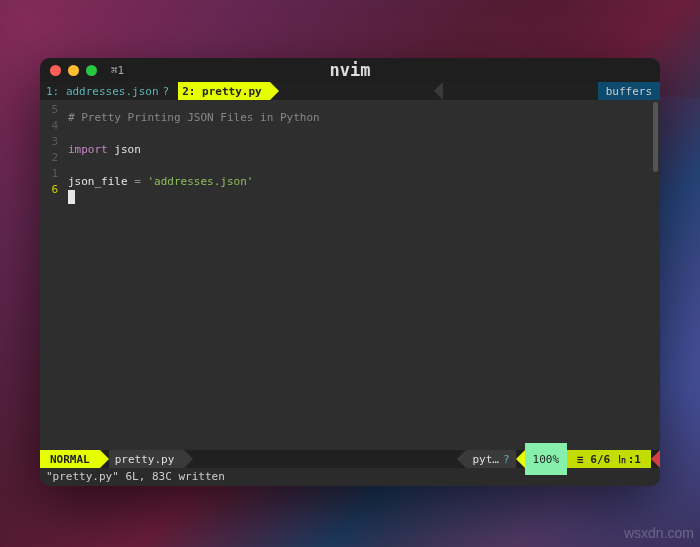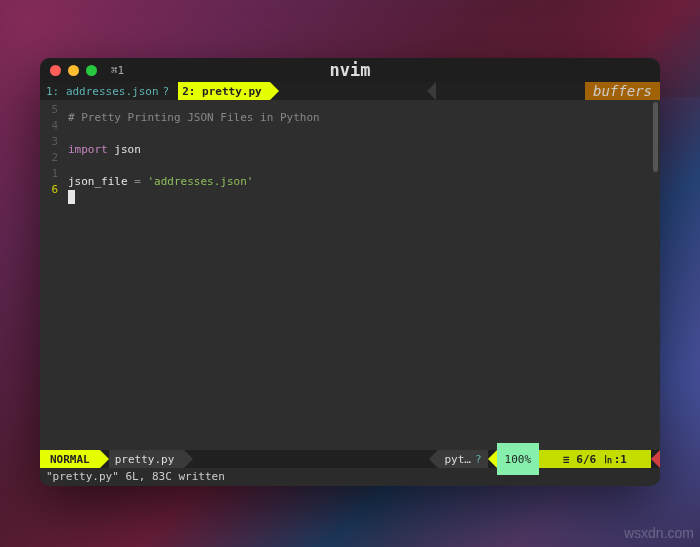--- a/index.html
+++ b/index.html
@@ -52,21 +52,21 @@
   .bufline {
     height:18px; background:#202020; display:flex; align-items:center; font-size:11px;
     position:relative;
   }
   .buf-item { display:flex; align-items:center; height:18px; }
   .buf-inactive { color:#5fb3b3; padding-left:6px; }
   .buf-inactive .q { color:#5fb3b3; margin-left:4px; }
   .arrow-r-dark { width:0; height:0; border-top:9px solid transparent; border-bottom:9px solid transparent; border-left:9px solid #202020; position:relative; z-index:2; }
   .buf-active { background:#e6ff00; color:#222; padding:0 8px 0 4px; font-weight:600; }
   .arrow-r-yellow { width:0; height:0; border-top:9px solid transparent; border-bottom:9px solid transparent; border-left:9px solid #e6ff00; }
-  .buf-label { margin-left:auto; background:#a16207; color:#ccc; padding:0 8px; height:18px; display:flex; align-items:center; font-size:14px;font-style:italic; }
+  .buf-label { margin-left:auto; background:#0c4a6e; color:#ccc; padding:0 8px; height:18px; display:flex; align-items:center; font-size:11px; }
   .arrow-l-gray { width:0; height:0; border-top:9px solid transparent; border-bottom:9px solid transparent; border-right:9px solid #3a3a3a; }
 
   .editor {
     flex:1; background:#2e2e2e; display:flex; font-size:11px; line-height:16px;
     position:relative;
   }
   .gutter { width:24px; text-align:right; color:#5a5a5a; padding-top:2px; }
   .gutter div { padding-right:6px; height:16px; }
   .gutter .cur { color:#d0d000; background:#2e2e2e; }
   .code { flex:1; color:#ccc; padding-top:10px; padding-left:4px; }
@@ -86,21 +86,21 @@
   .mode { background:#e6ff00; color:#222; font-weight:700; padding:0 10px; height:18px; display:flex; align-items:center; }
   .arrow-r-yellow2 { width:0;height:0;border-top:9px solid transparent;border-bottom:9px solid transparent;border-left:9px solid #e6ff00; }
   .fname { background:#3a3a3a; color:#ddd; padding:0 10px 0 6px; height:18px; display:flex; align-items:center; }
   .arrow-r-gray2 { width:0;height:0;border-top:9px solid transparent;border-bottom:9px solid transparent;border-left:9px solid #3a3a3a; }
   .spacer { flex:1; }
   .ft-arrow-l { width:0;height:0;border-top:9px solid transparent;border-bottom:9px solid transparent;border-right:9px solid #3a3a3a; }
   .ftype { background:#3a3a3a; color:#ddd; padding:0 6px; height:18px; display:flex; align-items:center; }
   .q2 { color:#5fb3b3; margin-left:4px; }
   .pct-arrow-l { width:0;height:0;border-top:9px solid transparent;border-bottom:9px solid transparent;border-right:9px solid #e6ff00; }
   .pct { background:#86efac; color:#222; font-weight:400; padding:0 8px; height:32px; display:flex; align-items:center; }
-  .pos { background:#c4dd00; color:#222; padding:0 24px; height:18px; display:flex; align-items:center; font-weight:600; }
+  .pos { background:#c4dd00; color:#222; padding:0 10px; height:18px; display:flex; align-items:center; font-weight:600; }
   .red-arrow { width:0;height:0;border-top:9px solid transparent;border-bottom:9px solid transparent;border-right:9px solid #d04040; }
 
   .cmdline {
     height:18px; background:#2b2b2b; color:#ccc; font-size:11px; padding:2px 6px;
   }
 </style>
 </head>
 <body>
 
 <div class="term-window">

